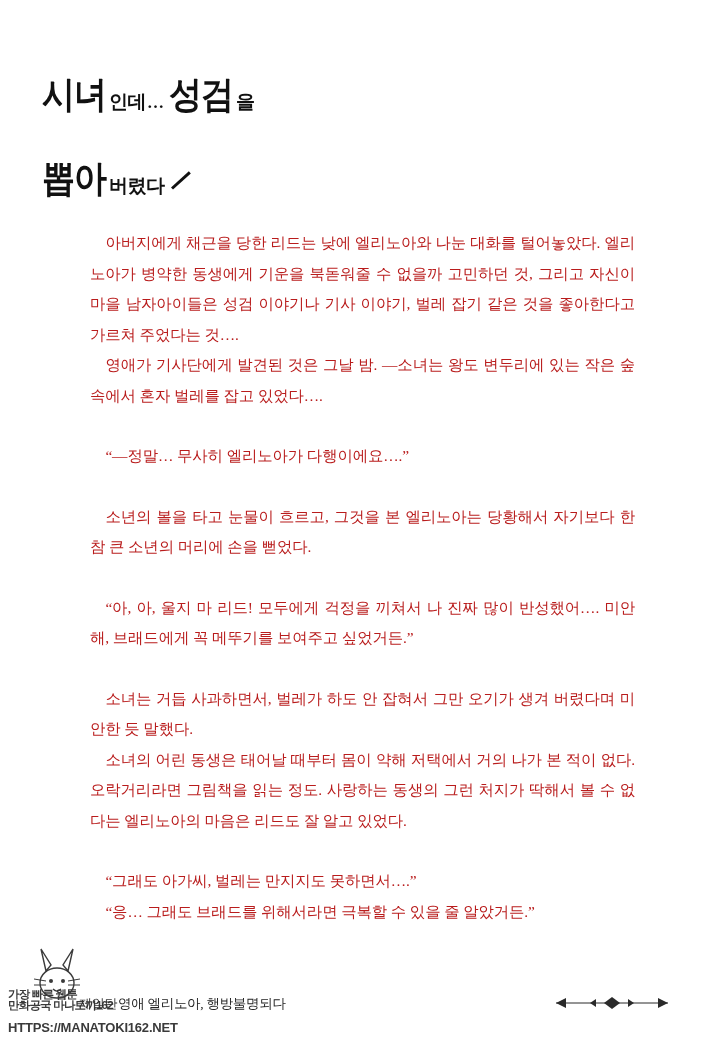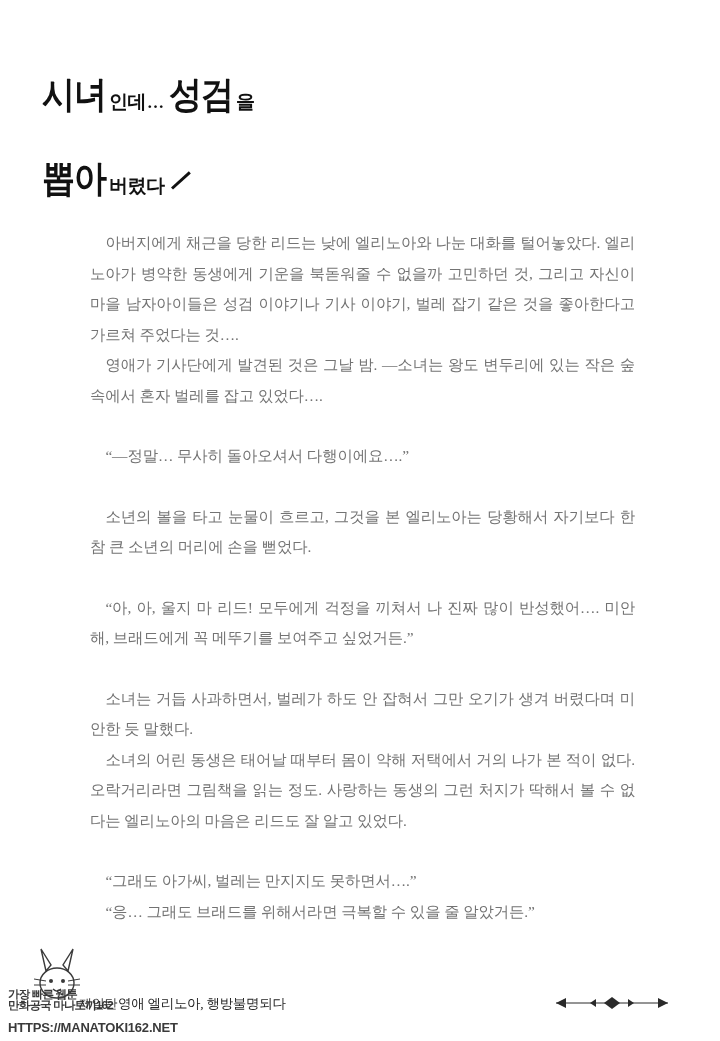--- a/index.html
+++ b/index.html
@@ -83,21 +83,21 @@
 
   
   .body-text {
     position: absolute;
     left: 90px;
     top: 228px;
     width: 545px;
     font-family: "Liberation Serif", serif;
     font-size: 15.4px;
     line-height: 30.5px;
-    color: #737373;
+    color: #b91c1c;
     text-align: justify;
     letter-spacing: -0.1px;
   }
   .para {
     margin: 0;
     text-indent: 1em;
   }
   .gap { height: 30px; }
 
   
@@ -199,21 +199,21 @@
       <span class="title-big">뽑아</span>
       <span class="title-small">버렸다</span>
       <span class="title-slash"></span>
     </div>
   </div>
 
   <div class="body-text">
     <p class="para">아버지에게 채근을 당한 리드는 낮에 엘리노아와 나눈 대화를 털어놓았다. 엘리노아가 병약한 동생에게 기운을 북돋워줄 수 없을까 고민하던 것, 그리고 자신이 마을 남자아이들은 성검 이야기나 기사 이야기, 벌레 잡기 같은 것을 좋아한다고 가르쳐 주었다는 것….</p>
     <p class="para">영애가 기사단에게 발견된 것은 그날 밤. ―소녀는 왕도 변두리에 있는 작은 숲속에서 혼자 벌레를 잡고 있었다….</p>
     <div class="gap"></div>
-    <p class="para">“―정말… 무사히 돌아오셔서 다행이에요….”</p>
+    <p class="para">“―정말… 무사히 엘리노아가 다행이에요….”</p>
     <div class="gap"></div>
     <p class="para">소년의 볼을 타고 눈물이 흐르고, 그것을 본 엘리노아는 당황해서 자기보다 한참 큰 소년의 머리에 손을 뻗었다.</p>
     <div class="gap"></div>
     <p class="para">“아, 아, 울지 마 리드! 모두에게 걱정을 끼쳐서 나 진짜 많이 반성했어…. 미안해, 브래드에게 꼭 메뚜기를 보여주고 싶었거든.”</p>
     <div class="gap"></div>
     <p class="para">소녀는 거듭 사과하면서, 벌레가 하도 안 잡혀서 그만 오기가 생겨 버렸다며 미안한 듯 말했다.</p>
     <p class="para">소녀의 어린 동생은 태어날 때부터 몸이 약해 저택에서 거의 나가 본 적이 없다. 오락거리라면 그림책을 읽는 정도. 사랑하는 동생의 그런 처지가 딱해서 볼 수 없다는 엘리노아의 마음은 리드도 잘 알고 있었다.</p>
     <div class="gap"></div>
     <p class="para">“그래도 아가씨, 벌레는 만지지도 못하면서….”</p>
     <p class="para">“응… 그래도 브래드를 위해서라면 극복할 수 있을 줄 알았거든.”</p>

